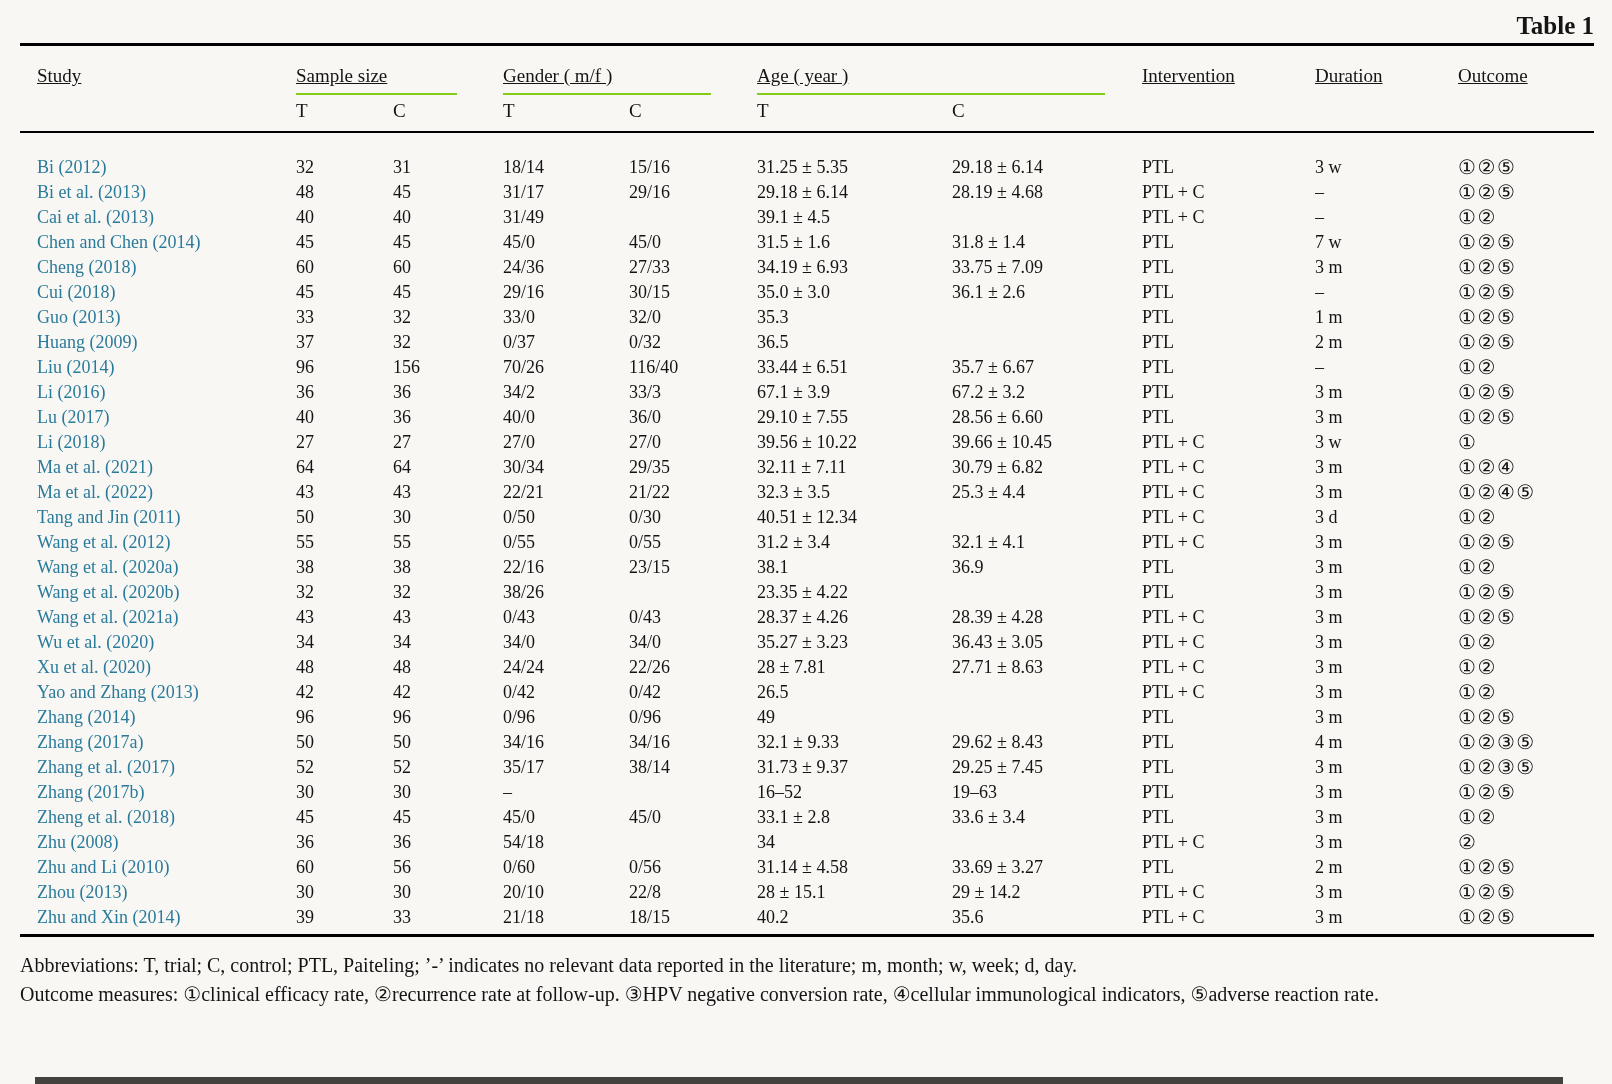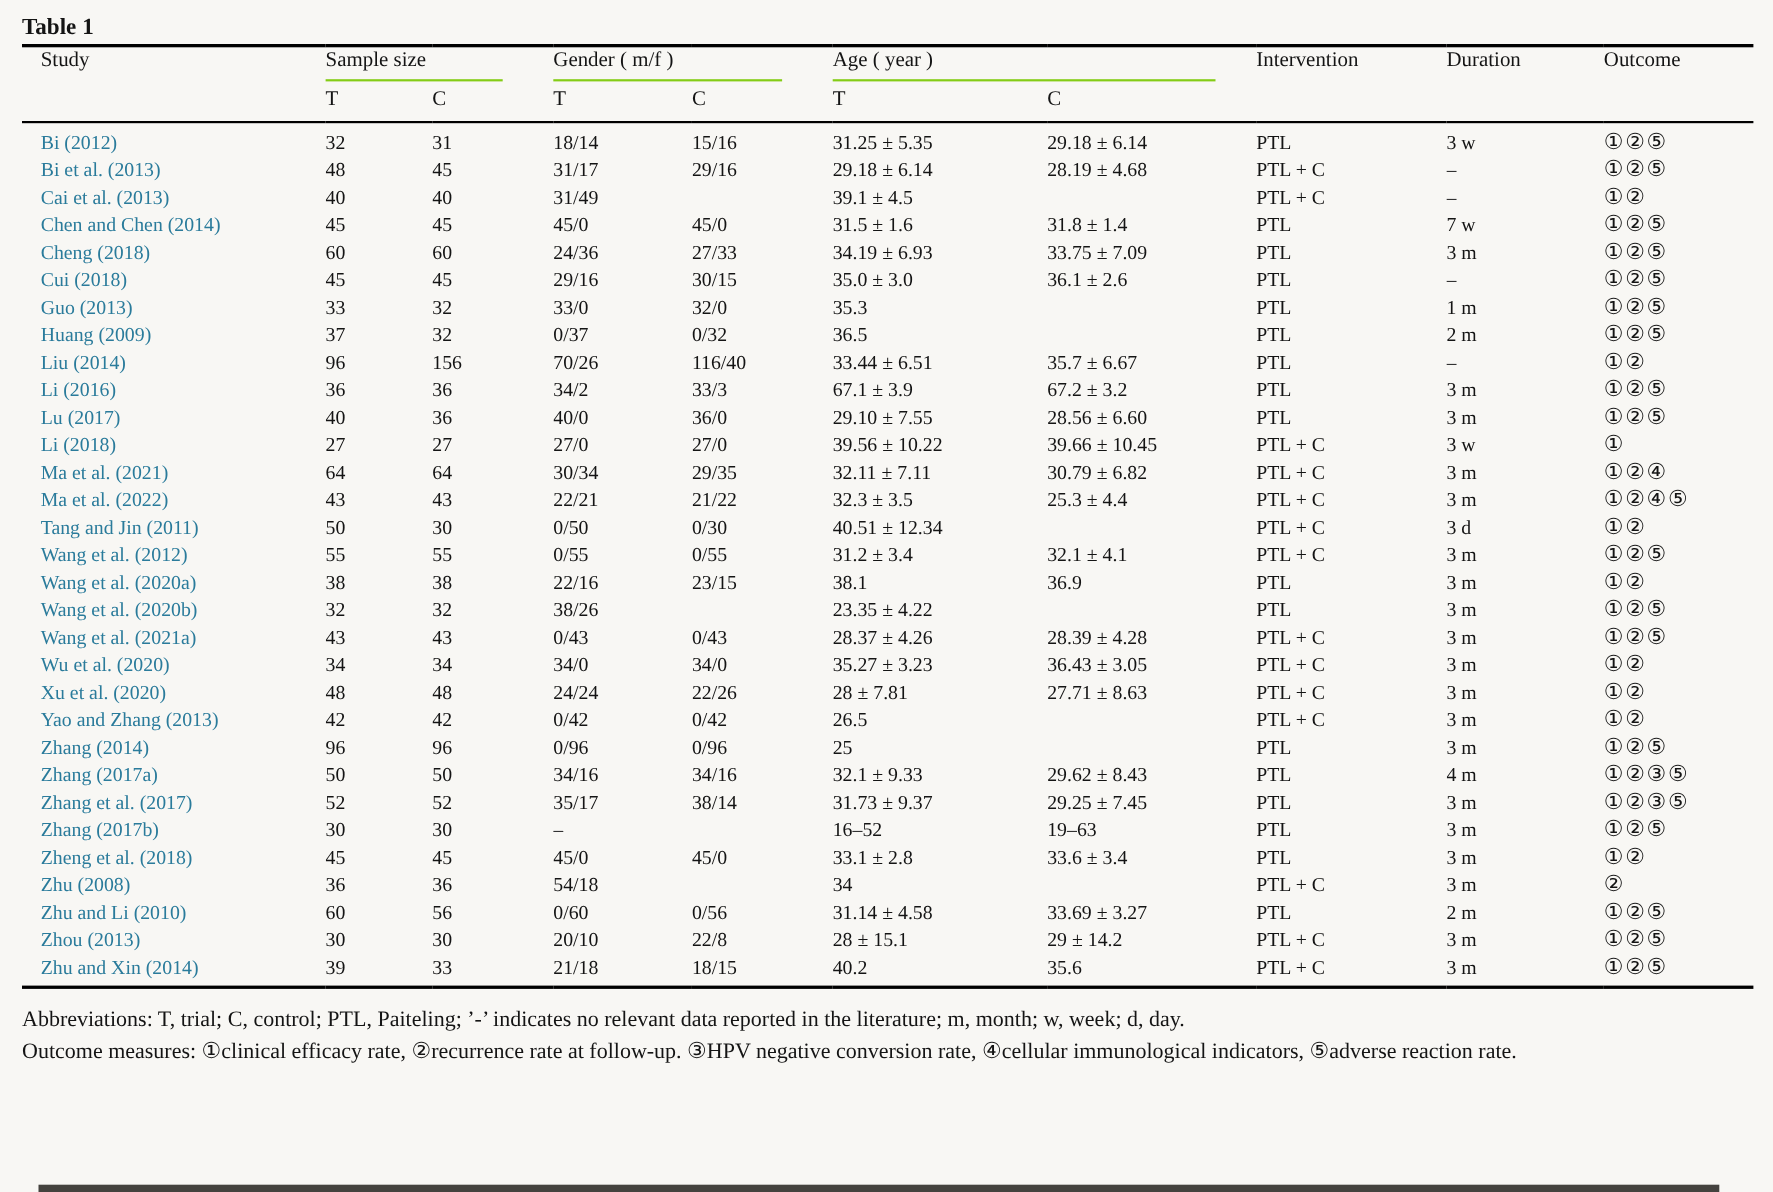--- a/index.html
+++ b/index.html
@@ -6,47 +6,47 @@
   html,body { width:1612px; height:1084px; }
   body {
     background:#f8f7f4;
     font-family:"Liberation Serif","DejaVu Serif",serif;
     color:#141414;
     overflow:hidden;
   }
   .page { position:relative; width:1612px; height:1084px; }
   .content { position:absolute; left:20px; top:12px; width:1574px; }
 
-  .tbl-label { font-size:21px; font-weight:bold; margin-bottom:3px; }
+  .tbl-label { font-size:25px; font-weight:bold; margin-bottom:3px;text-align:right; }
   .tbl-caption { font-size:20px; margin-bottom:12px; }
 
   table { width:1574px; border-collapse:collapse; table-layout:fixed;
           border-top:3px solid #000; }
   col.c-study{width:276px;} col.c-st{width:97px;} col.c-sc{width:110px;}
   col.c-gt{width:126px;} col.c-gc{width:128px;} col.c-at{width:195px;}
   col.c-ac{width:190px;} col.c-int{width:173px;} col.c-dur{width:143px;}
   col.c-out{width:136px;}
 
   thead th {
     font-weight:normal; font-size:19px; text-align:left; vertical-align:top;
   }
-  thead tr.hrow1 th { padding-top:1px; }
+  thead tr.hrow1 th { padding-top:19px;text-decoration:underline; }
   th.rspan { border-bottom:2.5px solid #000; padding-bottom:9px; vertical-align:top; }
   .group-line { display:block; border-bottom:2px solid #84cc16; padding-bottom:6px; }
   .gl-sample { margin-right:46px; }
   .gl-gender { margin-right:46px; }
   .gl-age    { margin-right:37px; }
   thead tr.hrow2 th { padding:5px 0 9px 0; border-bottom:2.5px solid #000; }
   th.first, td.first { padding-left:17px; }
 
   tbody td {
     font-size:18px; height:25px; line-height:25px;
     vertical-align:middle; white-space:nowrap; overflow:hidden;
   }
-  tbody tr:first-child td { padding-top:5px; }
+  tbody tr:first-child td { padding-top:22px; }
   tbody tr:last-child td { border-bottom:3px solid #000; padding-bottom:4px; }
   .study-link { color:var(--link,#2a7b9b); cursor:pointer; }
   td.out { font-family:Liberation Sans, sans-serif; font-size:20px; letter-spacing:1.5px; }
 
   .footnotes { margin-top:14px; font-size:20px; line-height:29px; width:1560px; }
   .footnotes p { margin:0; }
 
   .scan-bar { position:absolute; left:35px; bottom:0; width:1528px; height:7px;
               background:#44423e; }
 </style>
@@ -360,21 +360,21 @@
     <td>PTL + C</td>
     <td>3 m</td>
     <td class="out">①②</td>
   </tr>
           <tr>
     <td class="first"><span class="study-link">Zhang (2014)</span></td>
     <td>96</td>
     <td>96</td>
     <td>0/96</td>
     <td>0/96</td>
-    <td>25</td>
+    <td>49</td>
     <td></td>
     <td>PTL</td>
     <td>3 m</td>
     <td class="out">①②⑤</td>
   </tr>
           <tr>
     <td class="first"><span class="study-link">Zhang (2017a)</span></td>
     <td>50</td>
     <td>50</td>
     <td>34/16</td>

